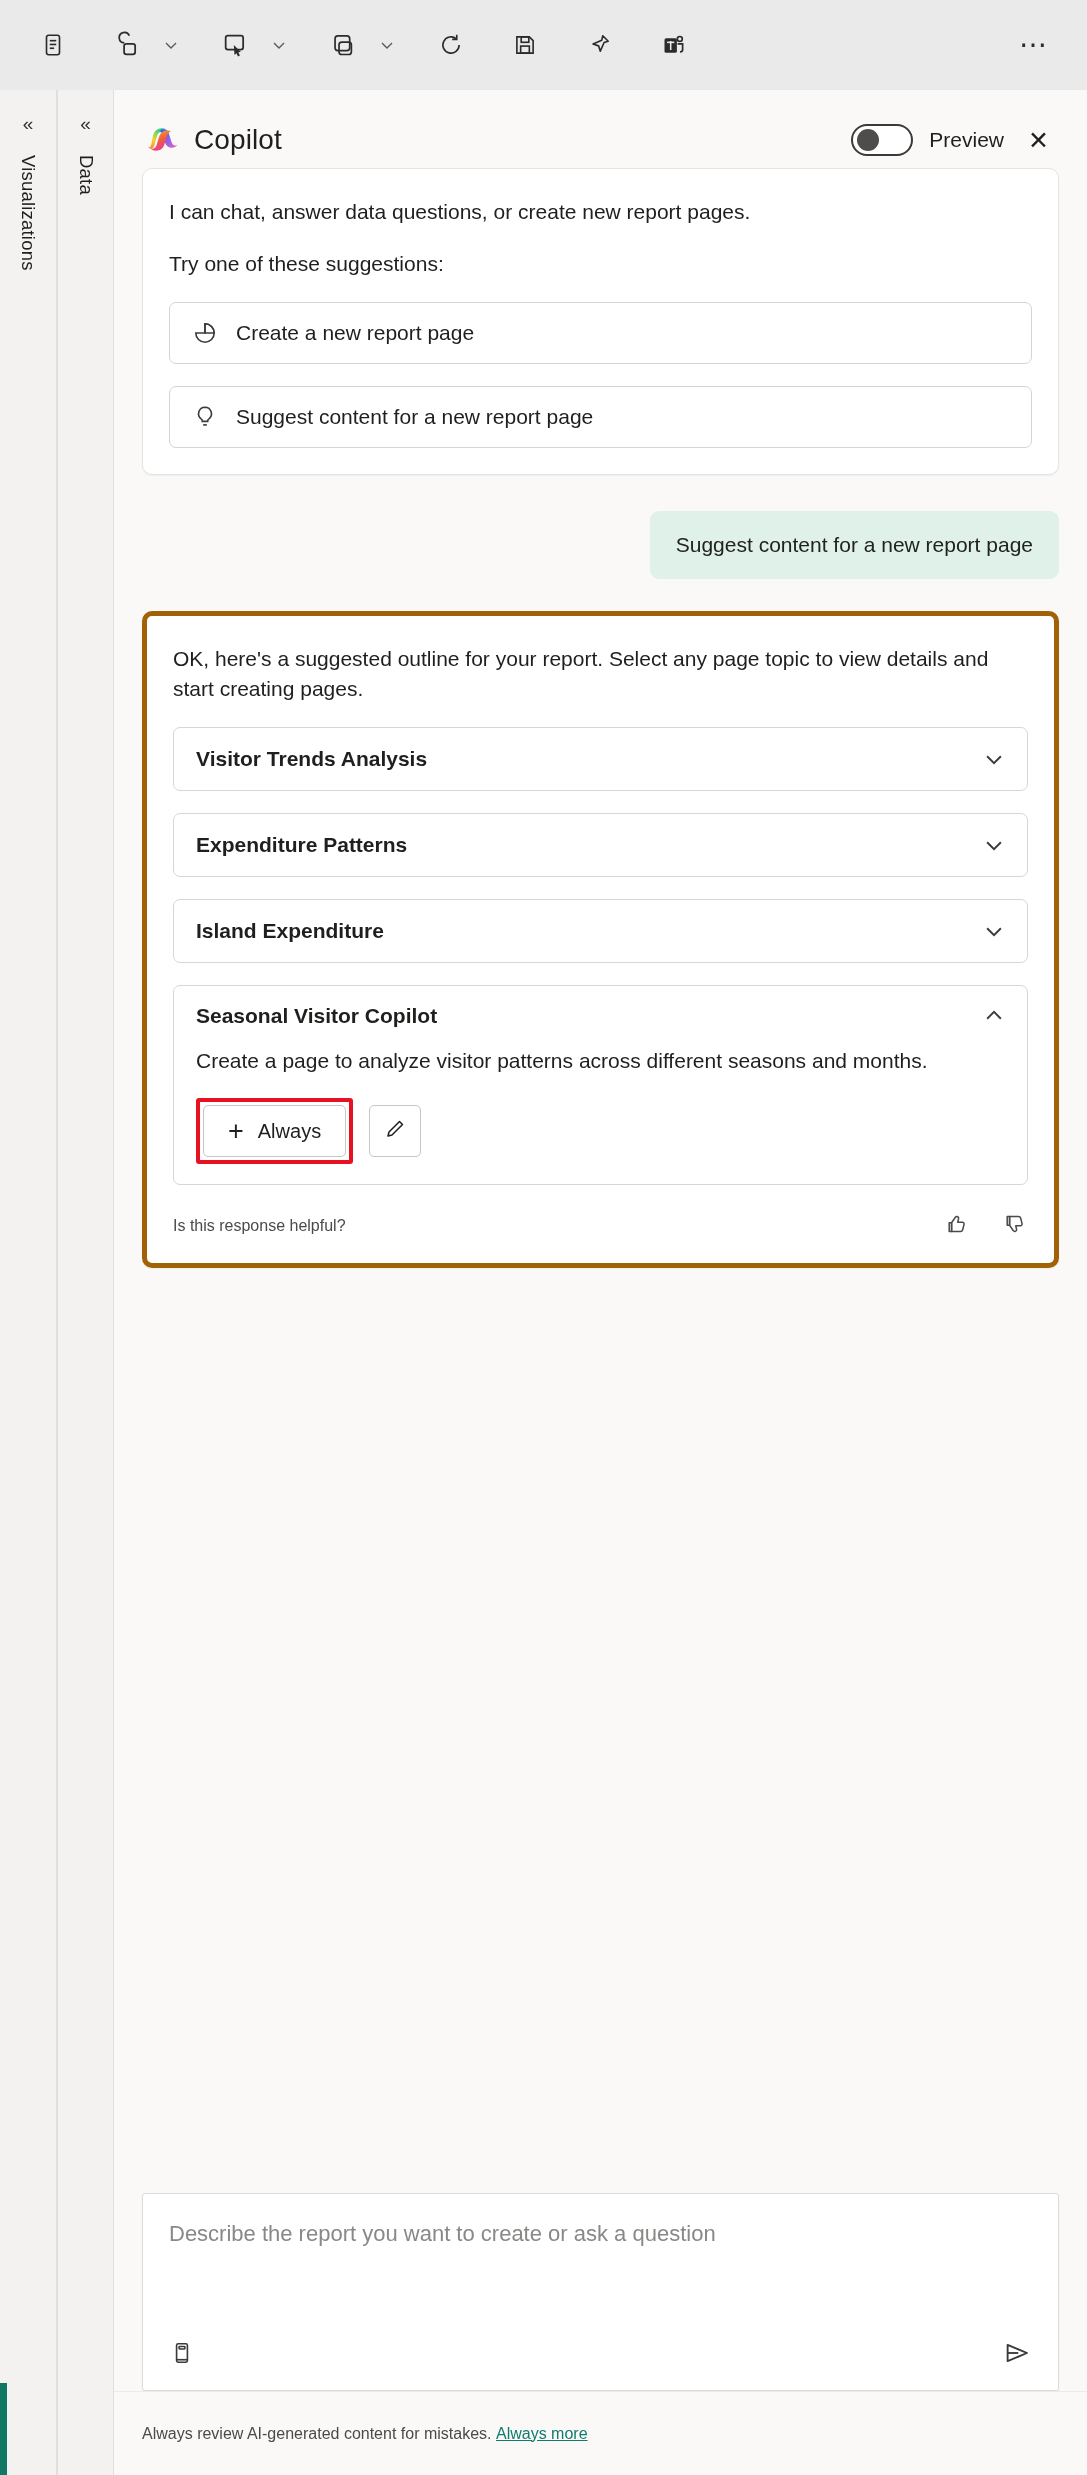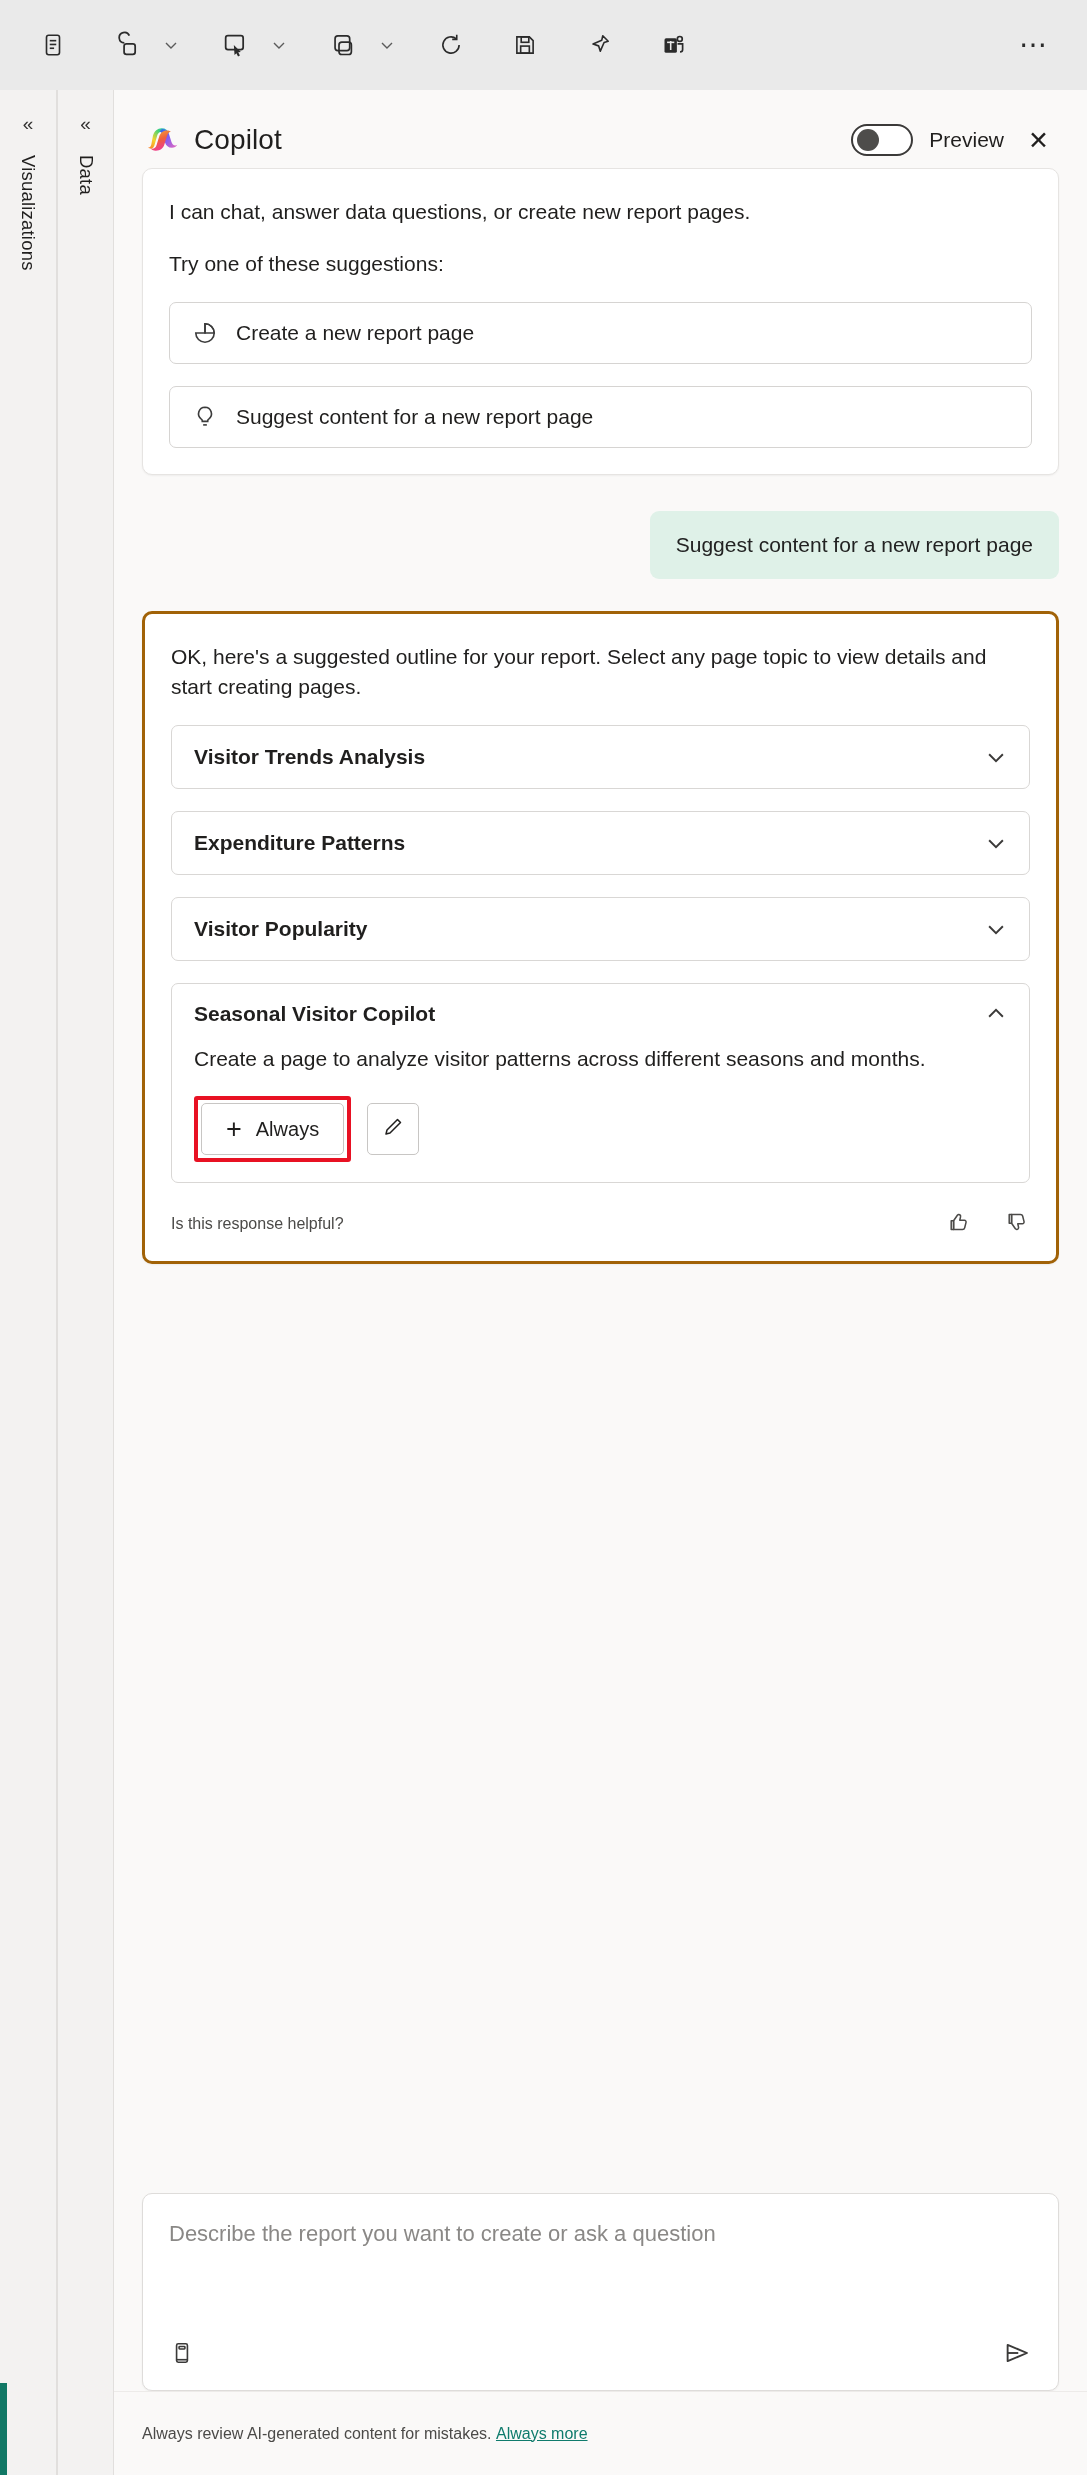--- a/index.html
+++ b/index.html
@@ -122,21 +122,21 @@
     background: #dff1e8;
     border-radius: 9px;
     padding: 22px 26px;
     font-size: 21px; color: #222;
     max-width: 86%;
   }
 
   .resp-card {
     margin-top: 32px;
     background: #fff;
-    border: 3px solid #a16207;
+    border: 5px solid #a16207;
     border-radius: 10px;
     box-shadow: 0 1px 2px rgba(0,0,0,.05);
     padding: 28px 26px 22px 26px;
   }
   .resp-intro { font-size: 21px; line-height: 1.45; color: #201f1e; }
 
   .acc {
     margin-top: 22px;
     border: 1px solid #d9d7d5;
     border-radius: 7px;
@@ -177,21 +177,21 @@
     margin-top: 26px;
   }
   .fb-text { font-size: 16px; color: #4b4a48; }
   .fb-icons { margin-left: auto; display: flex; gap: 32px; color: #4b4a48; }
 
   
   .composer-area { padding: 0 28px 0 28px; }
   .composer {
     background: #fff;
     border: 1px solid #dedcda;
-    border-radius: 10px;
+    border-radius: 3px;
     box-shadow: 0 1px 2px rgba(0,0,0,.05);
     padding: 24px 26px 18px 26px;
     height: 198px;
     display: flex; flex-direction: column;
   }
   .composer-ph { font-size: 22px; line-height: 1.45; color: #8a8886; }
   .composer-row { margin-top: auto; display: flex; align-items: center; color: #3b3a39; }
   .composer-row .send { margin-left: auto; }
 
   .footer {
@@ -398,21 +398,21 @@
               <span class="acc-chev">
                 <svg width="22" height="22" viewBox="0 0 16 16" fill="none" stroke="currentColor" stroke-width="1.4">
                     <polyline points="3,6 8,11 13,6"></polyline>
                   </svg>
               </span>
             </div>
           </div>
 
           <div class="acc">
             <div class="acc-head">
-              <span class="acc-title">Visitor Popularity</span>
+              <span class="acc-title">Island Expenditure</span>
               <span class="acc-chev">
                 <svg width="22" height="22" viewBox="0 0 16 16" fill="none" stroke="currentColor" stroke-width="1.4">
                     <polyline points="3,6 8,11 13,6"></polyline>
                   </svg>
               </span>
             </div>
           </div>
 
           <div class="acc open">
             <div class="acc-head">

